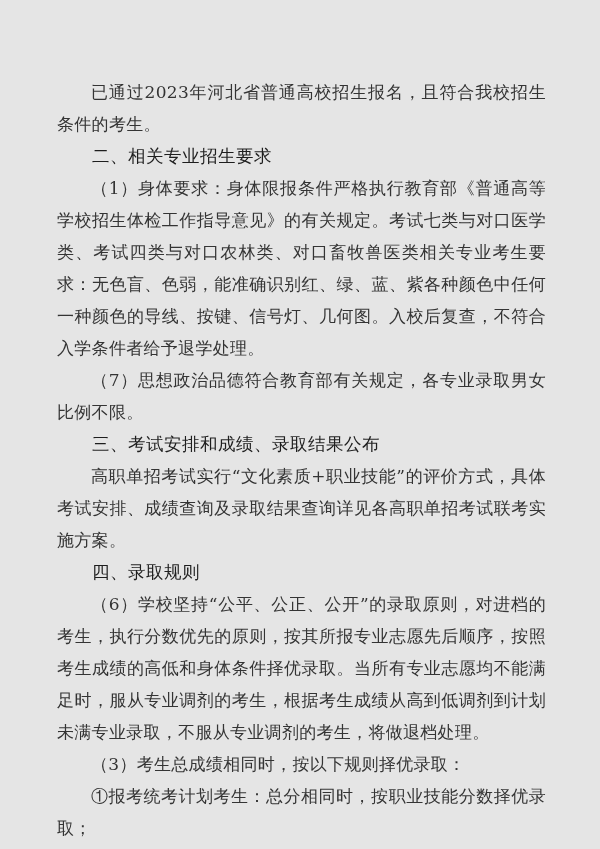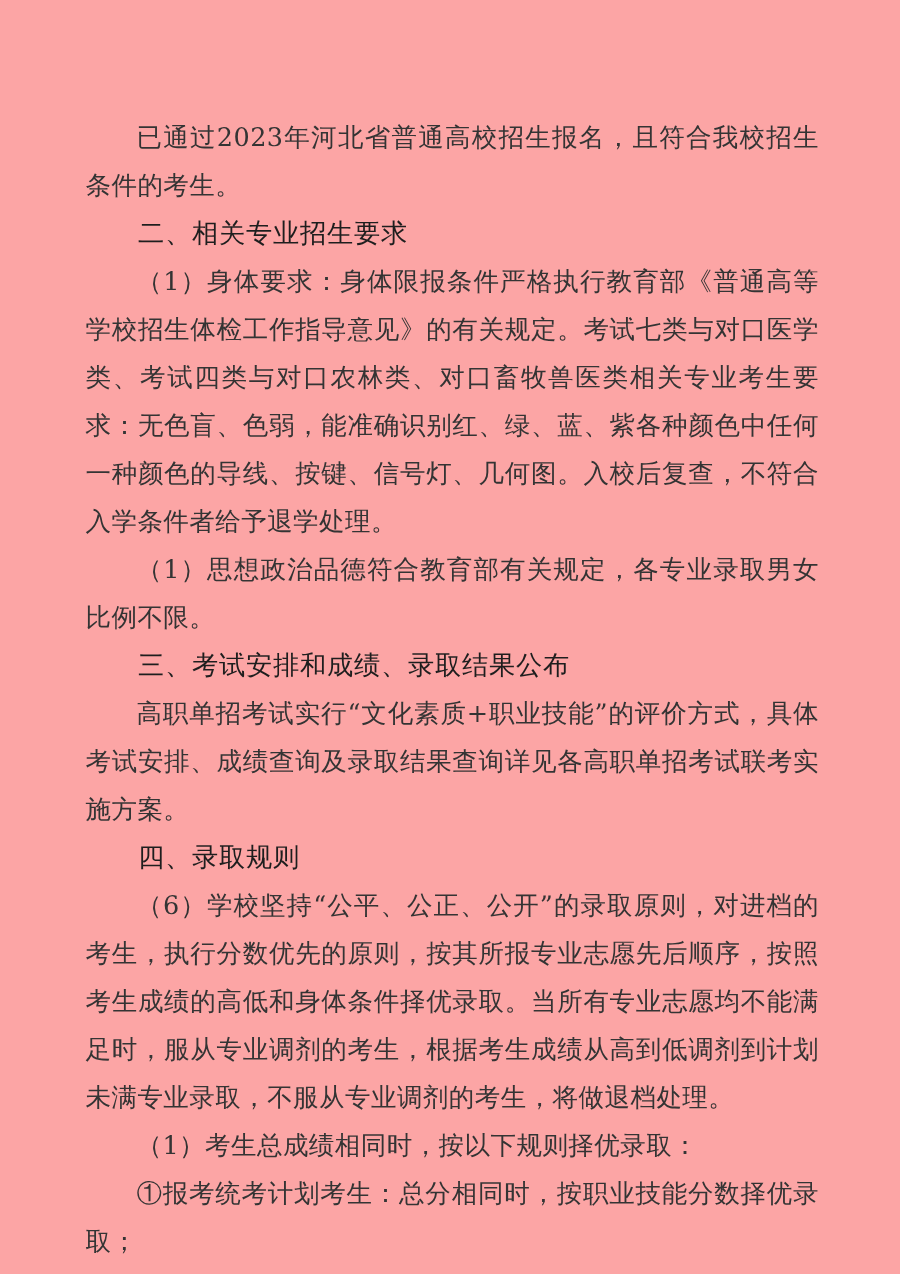--- a/index.html
+++ b/index.html
@@ -5,21 +5,21 @@
   * { box-sizing: border-box; }
   html, body {
     margin: 0;
     padding: 0;
     background: #ffffff;
   }
   .page {
     position: relative;
     width: 600px;
     height: 849px;
-    background: #fca5a5;
+    background: #e5e5e5;
     overflow: hidden;
     font-family: "DejaVu Serif", "Liberation Serif", serif;
     padding-left: 16px;
   }
   .content {
     position: absolute;
     top: 76px;
     left: 57px;
     width: 489px;
   }
@@ -46,21 +46,21 @@
   }
 </style>
 </head>
 <body>
 
 <div class="page">
   <div class="content">
     <p class="para">已通过2023年河北省普通高校招生报名，且符合我校招生条件的考生。</p>
     <h2 class="heading">二、相关专业招生要求</h2>
     <p class="para">（1）身体要求：身体限报条件严格执行教育部《普通高等学校招生体检工作指导意见》的有关规定。考试七类与对口医学类、考试四类与对口农林类、对口畜牧兽医类相关专业考生要求：无色盲、色弱，能准确识别红、绿、蓝、紫各种颜色中任何一种颜色的导线、按键、信号灯、几何图。入校后复查，不符合入学条件者给予退学处理。</p>
-    <p class="para">（1）思想政治品德符合教育部有关规定，各专业录取男女比例不限。</p>
+    <p class="para">（7）思想政治品德符合教育部有关规定，各专业录取男女比例不限。</p>
     <h2 class="heading">三、考试安排和成绩、录取结果公布</h2>
     <p class="para">高职单招考试实行“文化素质+职业技能”的评价方式，具体考试安排、成绩查询及录取结果查询详见各高职单招考试联考实施方案。</p>
     <h2 class="heading">四、录取规则</h2>
     <p class="para">（6）学校坚持“公平、公正、公开”的录取原则，对进档的考生，执行分数优先的原则，按其所报专业志愿先后顺序，按照考生成绩的高低和身体条件择优录取。当所有专业志愿均不能满足时，服从专业调剂的考生，根据考生成绩从高到低调剂到计划未满专业录取，不服从专业调剂的考生，将做退档处理。</p>
-    <p class="para">（1）考生总成绩相同时，按以下规则择优录取：</p>
+    <p class="para">（3）考生总成绩相同时，按以下规则择优录取：</p>
     <p class="para">①报考统考计划考生：总分相同时，按职业技能分数择优录取；</p>
   </div>
 </div>
 
 </body></html>

